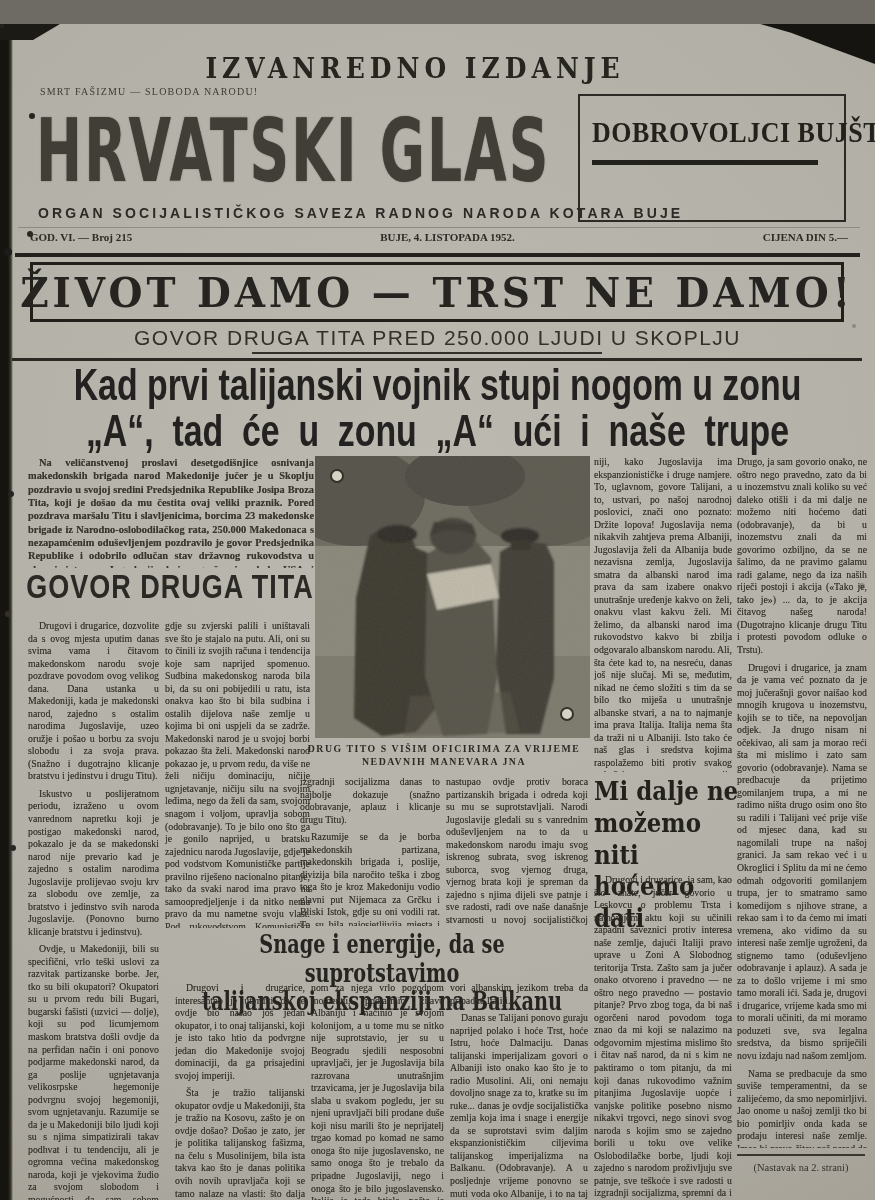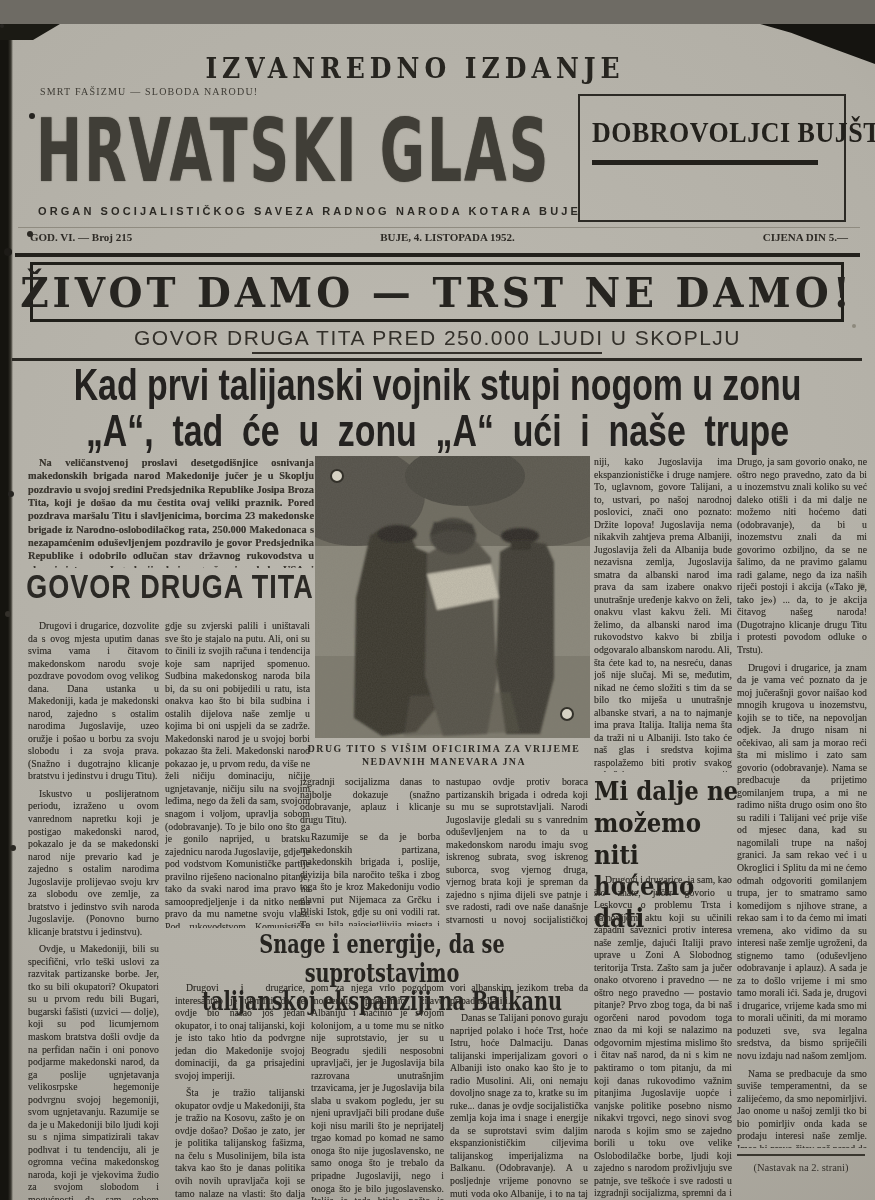--- a/index.html
+++ b/index.html
@@ -18,21 +18,21 @@
     box-shadow:30px 90px 0 1px #262420, 28px 208px 0 1px #2a2823, 6px 226px 0 2px #1d1b17,
                9px 468px 0 1px #262420, 6px 588px 0 1px #33302a, 11px 822px 0 1px #2a2823,
                860px 560px 0 1px #8d897d, 852px 300px 0 0 #8d897d;}
   
   .edition{left:0;top:30px;width:830px;text-align:center;font-family:"DejaVu Serif",serif;font-weight:bold;
     font-size:25px;letter-spacing:5px;color:#272520;transform:scaleY(1.08);}
   .slogan{left:40px;top:62px;font-family:"Liberation Serif",serif;font-size:10px;letter-spacing:1.2px;color:#3f3c35;}
   .logo{left:36px;top:76px;font-family:"DejaVu Sans",sans-serif;font-weight:bold;font-size:54px;
     letter-spacing:2px;color:#403e37;transform:scale(1.02,1.62);transform-origin:left top;
     text-shadow:0 0 1px #57544b;white-space:nowrap;}
-  .organ{left:38px;top:181px;font-family:"Liberation Sans",sans-serif;font-weight:bold;font-size:11px;
+  .organ{left:38px;top:181px;font-family:"Liberation Sans",sans-serif;font-weight:bold;font-size:14px;
     letter-spacing:3.1px;color:#2c2a25;white-space:nowrap;}
   .sidebox{left:578px;top:70px;width:268px;height:128px;border:2px solid #2c2a25;padding:8px 12px;box-sizing:border-box;}
   .sidebox .zivili{font-family:"Liberation Sans",sans-serif;font-weight:bold;font-size:16px;letter-spacing:2px;color:#23211c;}
   .sidebox .dobro{margin-top:12px;font-family:"Liberation Serif",serif;font-weight:bold;font-size:26px;
     letter-spacing:0.5px;color:#23211c;transform:scaleY(1.15);transform-origin:left top;white-space:nowrap;}
   .sidebox .bar{margin-top:14px;height:5px;width:94%;background:#23211c;}
   .dateline{left:30px;top:207px;width:818px;display:flex;justify-content:space-between;
     font-weight:bold;font-size:11px;color:#2e2b26;}
   .rule-thin{left:18px;top:203px;width:842px;height:1px;background:#8f8b80;}
   .rule-heavy{left:15px;top:229px;width:845px;height:4px;background:#23211c;}

